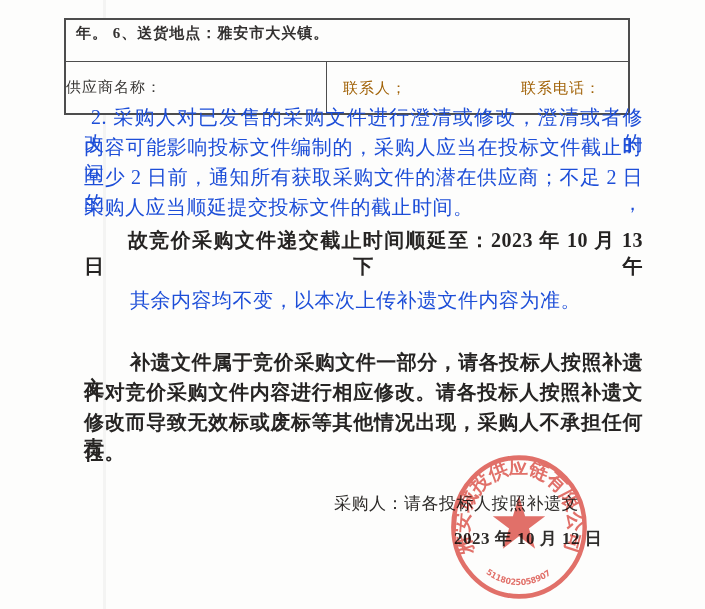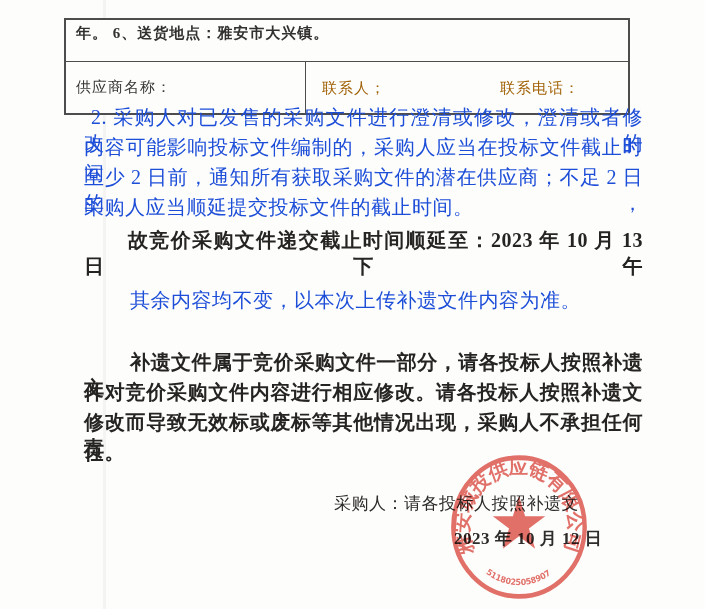--- a/index.html
+++ b/index.html
@@ -27,24 +27,23 @@
   .doc-table .row1 {
     height: 42px; line-height: 26px;
     border-bottom: 1.5px solid #4d4d4d;
     padding-left: 10px;
     font-size: 15px; font-weight: 700; letter-spacing: 1px;
     color: #333130;
     white-space: nowrap;
   }
   .doc-table .row2 { display: flex; height: 51px; }
   .doc-table .cell-supplier {
-    width: 240px;
+    width: 261px;
     border-right: 1.5px solid #4d4d4d;
     display: flex; align-items: center;
-    padding-left: 10px;
     font-size: 15px; letter-spacing: 1px; color: #3a3836;
   }
   .doc-table .cell-contacts { flex: 1; position: relative; }
   .doc-table .contact-label {
     position: absolute; top: 50%; transform: translateY(-50%);
     font-size: 15px; letter-spacing: 1px; color: #a16207; white-space: nowrap;
   }
   .doc-table .contact-person { left: 16px; }
   .doc-table .contact-phone  { left: 194px; }
   

